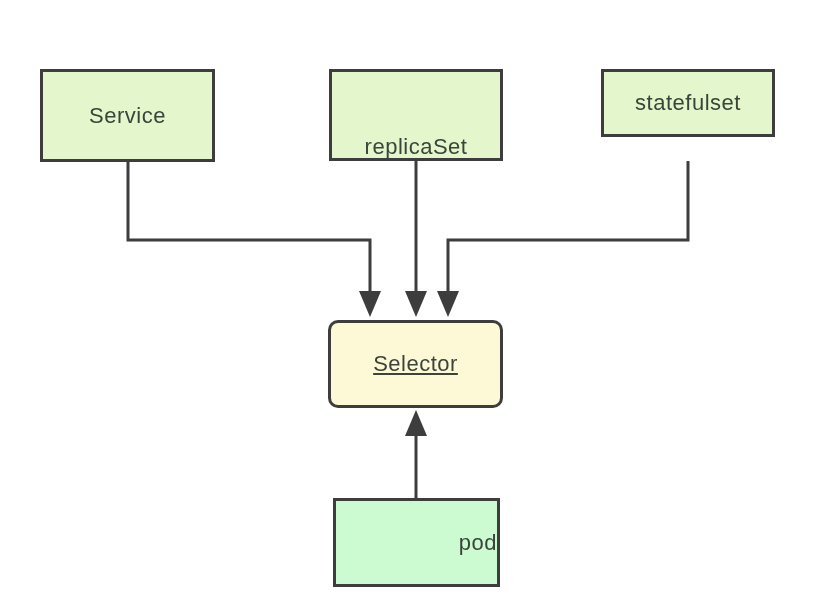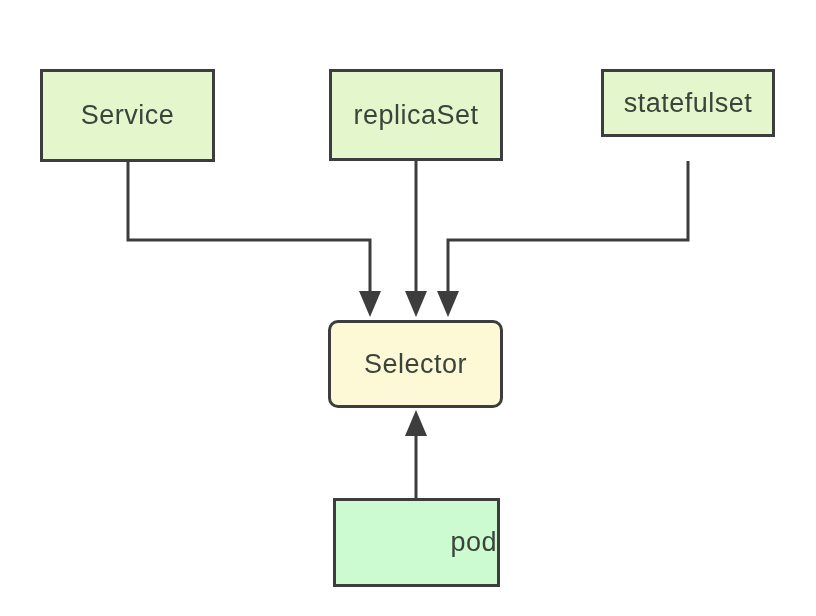--- a/index.html
+++ b/index.html
@@ -32,33 +32,33 @@
     fill: var(--connector, #3d3d3d);
     stroke: none;
   }
   .node {
     position: absolute;
     box-sizing: border-box;
     display: flex;
     align-items: center;
     justify-content: center;
     border: 3px solid var(--border, #3d3d3d);
-    font-size: 27px;
+    font-size: 22px;
     line-height: 1;
     color: var(--text, #3a443a);
     letter-spacing: 0.5px;
   }
   .node.green  { background: var(--node-green, #e3f6cc); }
   .node.mint   { background: var(--node-mint, #ccfbd2); }
   .node.yellow { background: var(--node-yellow, #fdf8d6); border-radius: 10px; }
 
   .node-service     { left: 40px;  top: 69px;  width: 175px; height: 93px; }
-  .node-replicaset  { left: 329px; top: 69px;  width: 174px; height: 92px; }
+  .node-replicaset  { left: 329px; top: 69px;  width: 174px; height: 92px; align-items: flex-end; }
   .node-statefulset { left: 601px; top: 69px;  width: 174px; height: 68px; }
-  .node-selector    { left: 328px; top: 320px; width: 175px; height: 88px; }
+  .node-selector    { left: 328px; top: 320px; width: 175px; height: 88px; text-decoration: underline; }
   .node-pod         { left: 333px; top: 498px; width: 167px; height: 89px; justify-content: flex-end; }
 </style>
 </head>
 <body>
 
 <div class="canvas">
 
   <svg class="edge-layer" viewBox="0 0 816 616" aria-hidden="true">
     <path class="edge" d="M128 162 V240 H370 V292"></path>
     <polygon class="arrowhead" points="370,317 359,291 381,291"></polygon>

